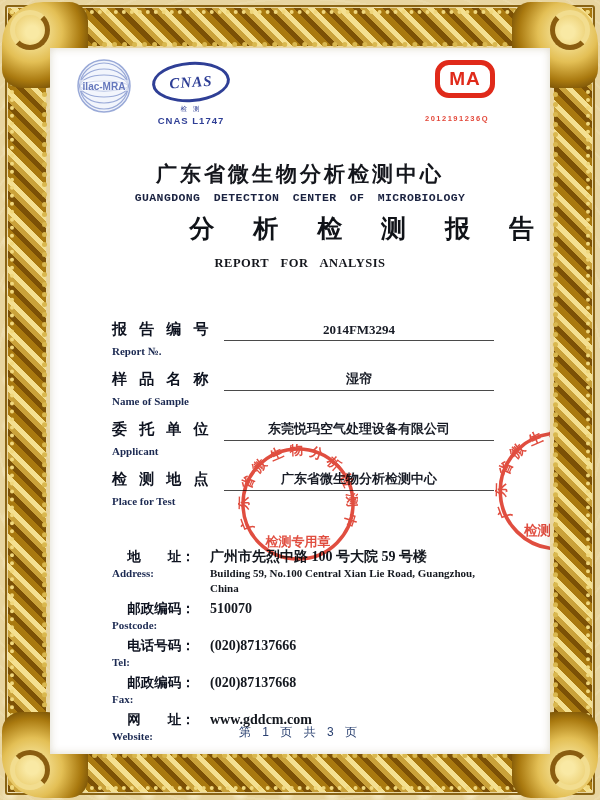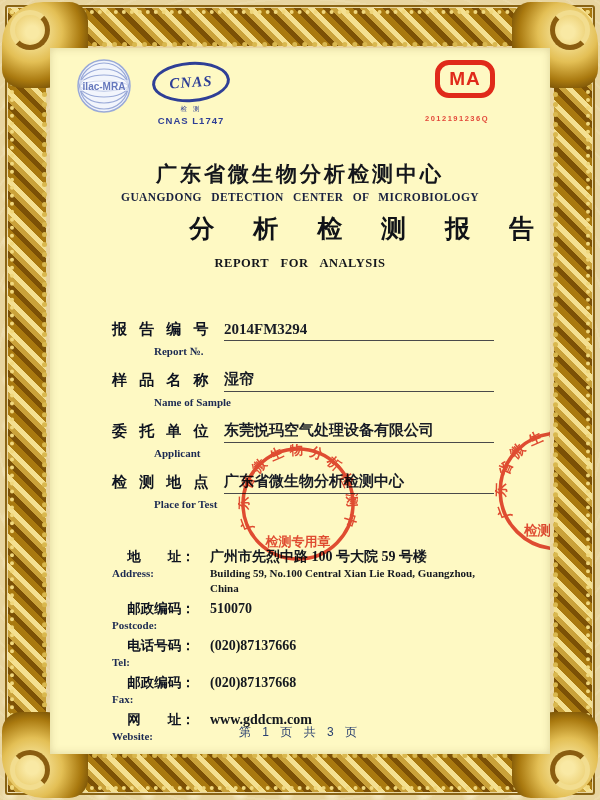--- a/index.html
+++ b/index.html
@@ -22,56 +22,56 @@
   .corner{position:absolute;width:86px;height:86px;
     background:radial-gradient(circle at 35% 35%, #f9e9a4 8%, #e3bf55 38%, #a9790f 62%, #6e4a05 78%, rgba(110,74,5,0) 82%);
     border-radius:48% 22% 48% 22%;}
   .corner.tl{top:2px;left:2px;}
   .corner.tr{top:2px;right:2px;transform:rotate(90deg);}
   .corner.br{bottom:2px;right:2px;transform:rotate(180deg);}
   .corner.bl{bottom:2px;left:2px;transform:rotate(270deg);}
   .corner::after{content:"";position:absolute;left:8px;top:8px;width:30px;height:30px;
     border-radius:50%;border:5px solid #f2dd8f;border-right-color:#8a5d10;border-bottom-color:#8a5d10;}
   
-  .paper{position:absolute;left:50px;right:50px;top:48px;bottom:46px;background:#fef9c3;
+  .paper{position:absolute;left:50px;right:50px;top:48px;bottom:46px;background:#ffffff;
     box-shadow:inset 0 0 8px rgba(120,100,40,.25);overflow:hidden;}
   
   .logo-ilac{position:absolute;left:26px;top:10px;width:56px;height:56px;}
   .cnas-wrap{position:absolute;left:98px;top:14px;width:86px;text-align:center;color:#2f3f96;}
   .cnas-ellipse{width:72px;height:34px;margin:0 auto;border:3px solid #2f3f96;border-radius:50%;
     display:flex;align-items:center;justify-content:center;transform:rotate(-4deg);}
   .cnas-ellipse span{font-family:"Liberation Serif",serif;font-style:italic;font-weight:bold;
     font-size:15px;letter-spacing:1px;color:#2f3f96;}
   .cnas-sub{font-size:6.5px;letter-spacing:2px;margin-top:3px;}
   .cnas-code{font-size:9.5px;font-weight:bold;letter-spacing:1px;margin-top:1px;}
   .cma-wrap{position:absolute;right:45px;top:12px;width:80px;text-align:left;}
   .cma-box{width:50px;height:28px;margin:0 auto;border:5px solid #e02a1a;border-radius:14px;
     display:flex;align-items:center;justify-content:center;}
   .cma-box span{font-size:19px;font-weight:bold;color:#e02a1a;letter-spacing:1px;}
   .cma-code{margin-top:16px;font-size:7.5px;font-weight:bold;color:#e3483a;letter-spacing:1.5px;}
   
   .org-zh{position:absolute;left:0;right:0;top:112px;text-align:center;
     font-size:21px;font-weight:700;letter-spacing:3px;color:#14161c;}
   .org-en{position:absolute;left:0;right:0;top:143px;text-align:center;
-    font-family:Liberation Serif, serif;font-weight:bold;font-size:11.5px;
+    font-family:Liberation Mono, monospace;font-weight:bold;font-size:11.5px;
     word-spacing:6px;letter-spacing:.4px;color:#1a2240;}
   .title-zh{position:absolute;left:0;right:0;top:164px;text-align:right;
     font-size:25px;font-weight:600;letter-spacing:16px;text-indent:16px;color:#101318;}
   .title-en{position:absolute;left:0;right:0;top:208px;text-align:center;
     font-family:"Liberation Serif",serif;font-weight:bold;font-size:12.5px;
     word-spacing:8px;letter-spacing:.5px;color:#14161c;}
   
   .fields{position:absolute;left:62px;right:56px;top:272px;}
   .field{margin-bottom:13px;}
   .field .row{display:flex;align-items:flex-end;}
   .f-zh{width:112px;font-size:15px;font-weight:700;letter-spacing:4px;color:#0e1320;padding-bottom:2px;}
-  .f-line{flex:1;border-bottom:1px solid #4a4a4a;text-align:left;padding-bottom:2px;
-    font-family:"Liberation Serif",serif;font-weight:700;font-size:15px;color:#181c26;}
+  .f-line{flex:1;border-bottom:1px solid #4a4a4a;text-align:center;padding-bottom:2px;
+    font-family:"Liberation Serif",serif;font-weight:700;font-size:13px;color:#181c26;}
   .f-en{margin-top:4px;font-family:"Liberation Serif",serif;font-weight:bold;
-    font-size:11px;color:#1c2a52;margin-left:42px;}
+    font-size:11px;color:#1c2a52;}
   
   .contact{position:absolute;left:62px;right:50px;top:500px;}
   .c-pair{margin-bottom:4px;}
   .c-row{display:flex;align-items:baseline;line-height:18px;}
   .c-zh{width:98px;font-size:13.5px;font-weight:700;color:#0e1320;flex:none;text-align:center;}
   .c-val{font-family:"Liberation Serif",serif;font-weight:700;font-size:14px;color:#14181f;}
   .c-row-en{display:flex;align-items:baseline;line-height:15px;}
   .c-en{width:98px;font-family:"Liberation Serif",serif;font-weight:bold;font-size:11px;color:#1c2a52;flex:none;}
   .c-en-val{font-family:"Liberation Serif",serif;font-weight:bold;font-size:11px;color:#14181f;}
   

